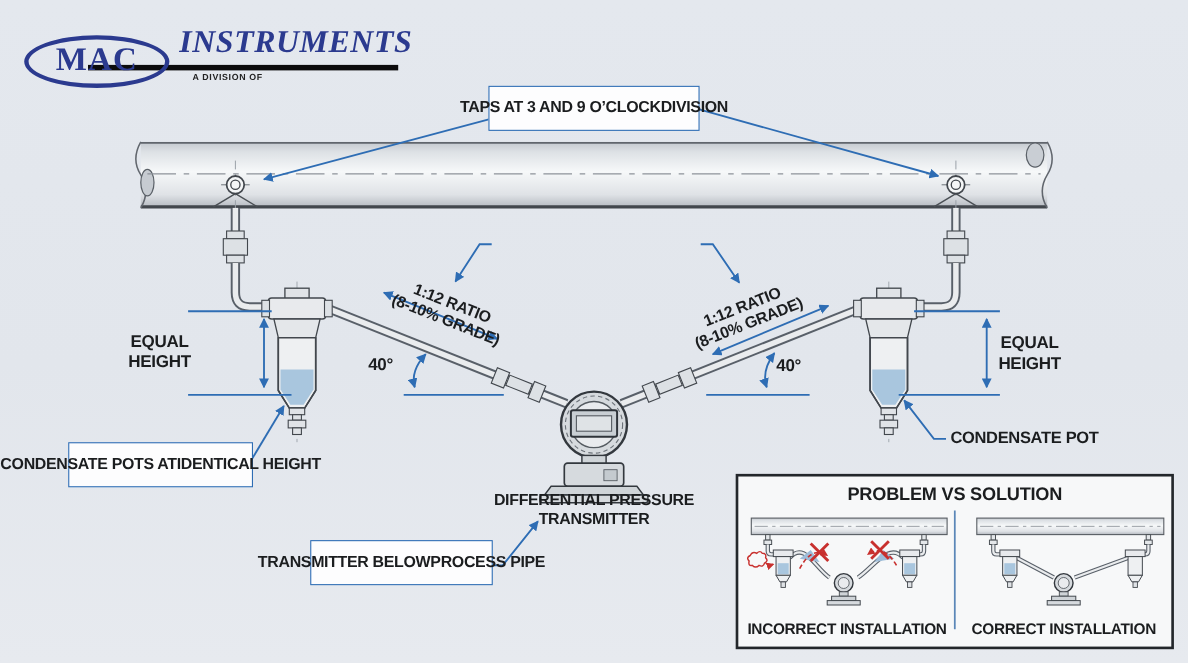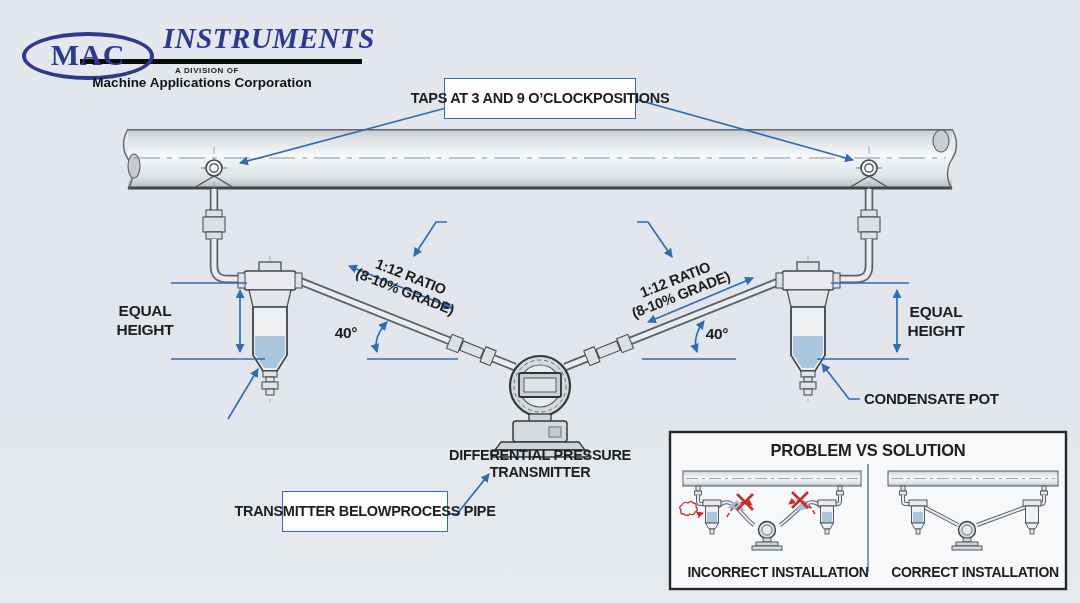--- a/index.html
+++ b/index.html
@@ -37,21 +37,21 @@
   .logo-oval{
     left:22px;top:14px;width:132px;height:48px;border:4px solid var(--navy);
     border-radius:50%;display:flex;align-items:center;justify-content:center;box-sizing:border-box;margin-top:18px;
   }
   .logo-mac{font-family:"Liberation Serif",serif;font-weight:700;font-size:30px;color:var(--navy);letter-spacing:1px;margin-top:-3px;}
   .logo-instruments{left:163px;top:22px;font-family:"Liberation Serif",serif;font-style:italic;font-weight:700;font-size:29px;color:var(--navy);letter-spacing:0.5px;white-space:nowrap;}
   .logo-bar{left:80px;top:59px;width:282px;height:5px;background:#0b0b0c;}
   .logo-division{left:207px;top:66px;transform:translateX(-50%);font-weight:700;font-size:8px;letter-spacing:0.6px;color:#222;white-space:nowrap;}
   .logo-company{left:202px;top:75px;transform:translateX(-50%);font-weight:700;font-size:13.5px;color:#101112;white-space:nowrap;}
   .inset-title{font-size:16.5px;letter-spacing:-0.2px;}
-  .inset-cap{font-size:14px;padding-left:16px;}
+  .inset-cap{font-size:14px;}
 </style>
 </head>
 <body>
 
 <div class="stage">
 
   <svg width="1080" height="603" viewBox="0 0 1080 603">
     <defs>
       <linearGradient id="gp" x1="0" y1="0" x2="0" y2="1">
         <stop offset="0" stop-color="#c3c8ce"></stop>
@@ -282,28 +282,31 @@
       </g>
     </g>
   </svg>
 
   <div class="abs logo-bar"></div>
   <div class="abs logo-oval">
     <span class="logo-mac">MAC</span>
   </div>
   <div class="abs logo-instruments">INSTRUMENTS</div>
   <div class="abs logo-division">A DIVISION OF</div>
-  <div class="abs logo-company">Machine Applications Corporation</div>
 
   <div class="abs box" style="left:444px;top:78px;width:192px;height:41px;">
     <div class="lbl">TAPS AT 3 AND 9 O’CLOCK</div>
-    <div class="lbl">POSITIONS</div>
-  </div>
-
-
+    <div class="lbl">DIVISION</div>
+  </div>
+
+
+  <div class="abs box" style="left:62px;top:402px;width:168px;height:41px;">
+    <div class="lbl">CONDENSATE POTS AT</div>
+    <div class="lbl">IDENTICAL HEIGHT</div>
+  </div>
 
   <div class="abs box" style="left:282px;top:491px;width:166px;height:41px;">
     <div class="lbl">TRANSMITTER BELOW</div>
     <div class="lbl">PROCESS PIPE</div>
   </div>
 
   <div class="abs ctr" style="left:408px;top:284px;transform:translate(-50%,-50%) rotate(21.5deg);">
     <div class="lbl" style="line-height:16px;">1:12 RATIO</div>
     <div class="lbl" style="line-height:16px;">(8-10% GRADE)</div>
   </div>

